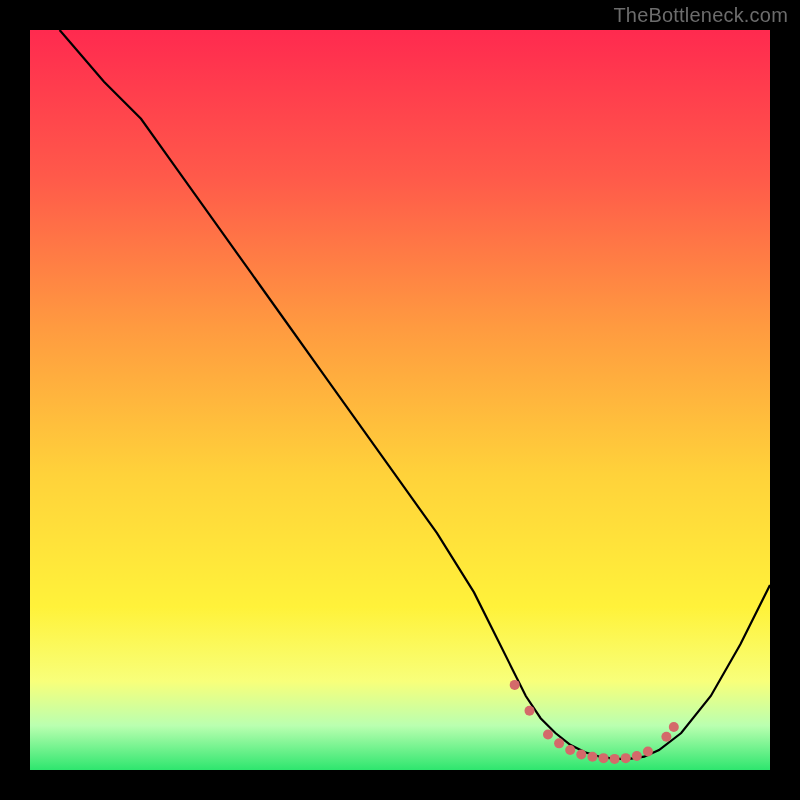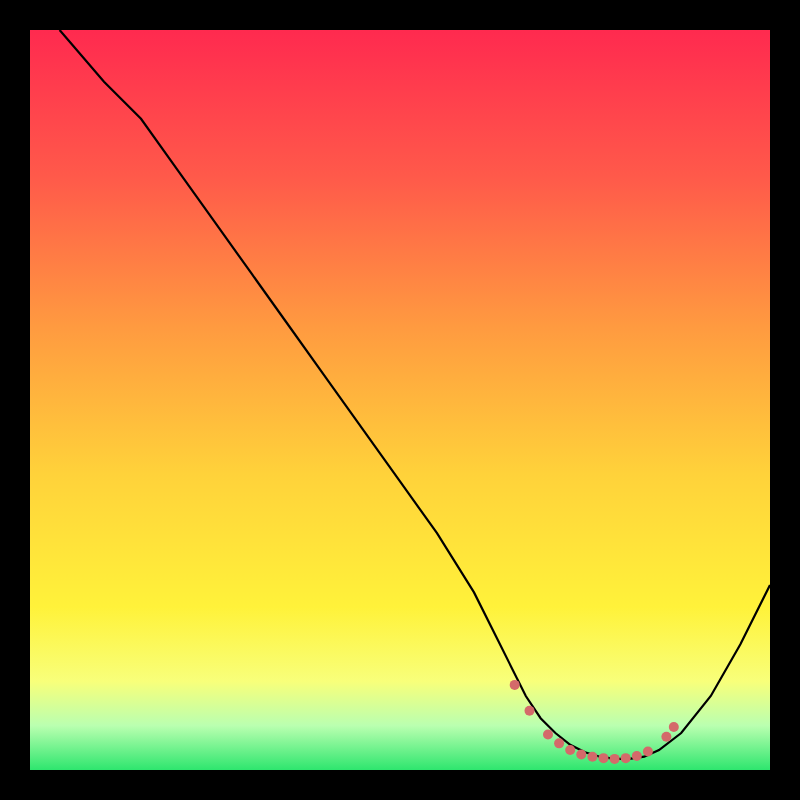--- a/index.html
+++ b/index.html
@@ -33,20 +33,21 @@
     width: 740px;
     height: 740px;
   }
   svg { display: block; }
 </style>
 </head>
 <body>
 
 <div class="frame">
 
+  <div class="watermark">TheBottleneck.com</div>
 
   <div class="plot">
     <svg id="chart-svg" width="740" height="740" viewBox="0 0 740 740">
       <defs>
         <linearGradient id="bg-grad" x1="0" y1="0" x2="0" y2="1">
             <stop offset="0%" stop-color="#ff2a4f"></stop>
             <stop offset="20%" stop-color="#ff5a4a"></stop>
             <stop offset="40%" stop-color="#ff9a40"></stop>
             <stop offset="60%" stop-color="#ffd23a"></stop>
             <stop offset="78%" stop-color="#fff23a"></stop>

